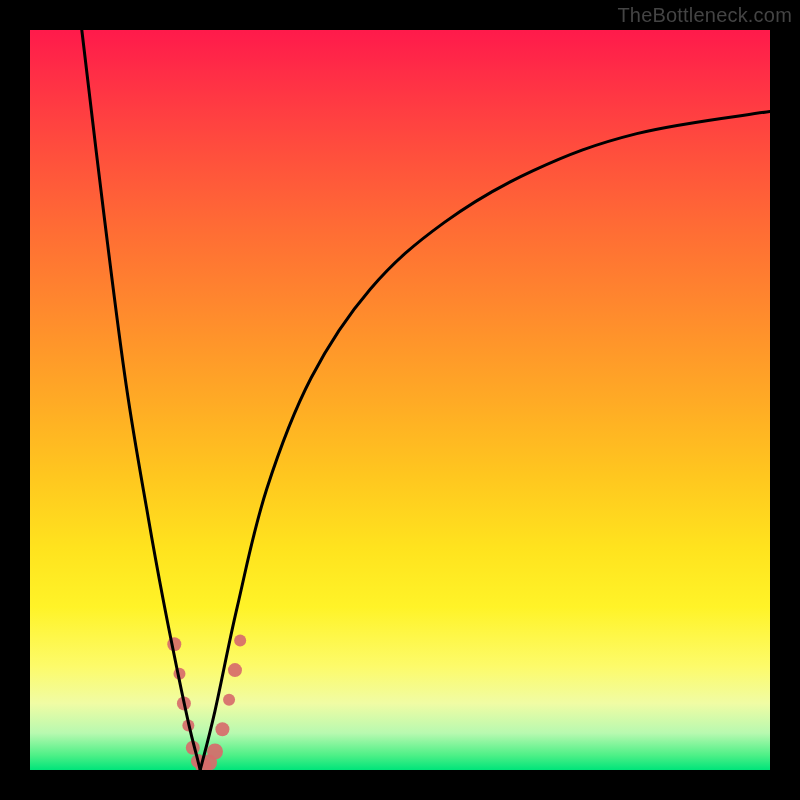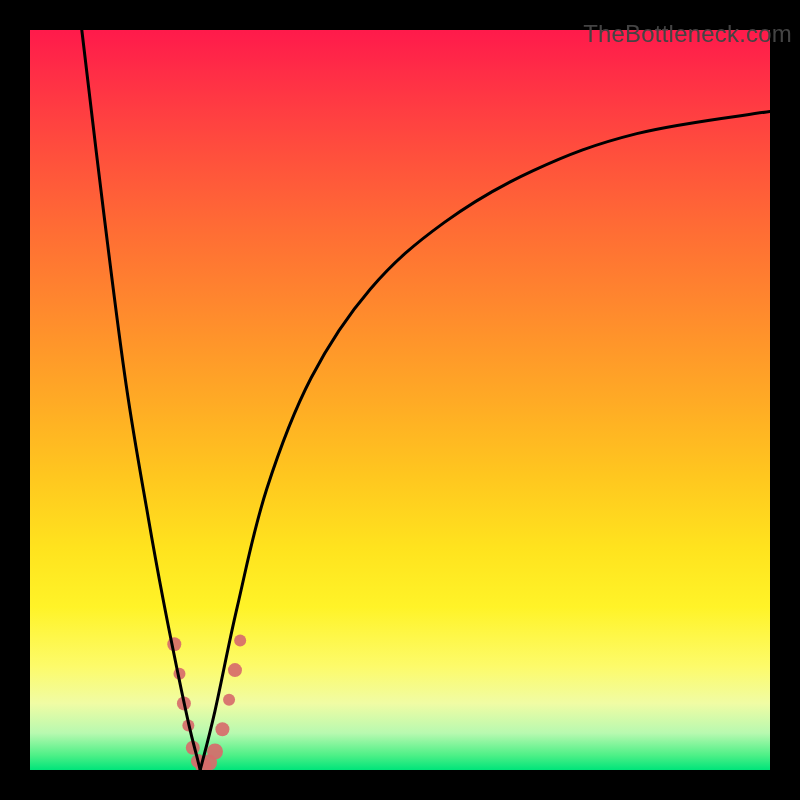--- a/index.html
+++ b/index.html
@@ -45,24 +45,24 @@
       #4ef087 98%,
       #00e47a 100%
     );
   }
   svg.curves {
     position: absolute;
     inset: 0;
   }
   .watermark {
     position: absolute;
-    top: 20px;
+    top: 4px;
     right: 8px;
     color: #444;
-    font-size: 24px;
+    font-size: 20px;
     letter-spacing: 0.2px;
     user-select: none;
   }
 </style>
 </head>
 <body>
 
 <div class="frame">
 
   <div class="plot">

